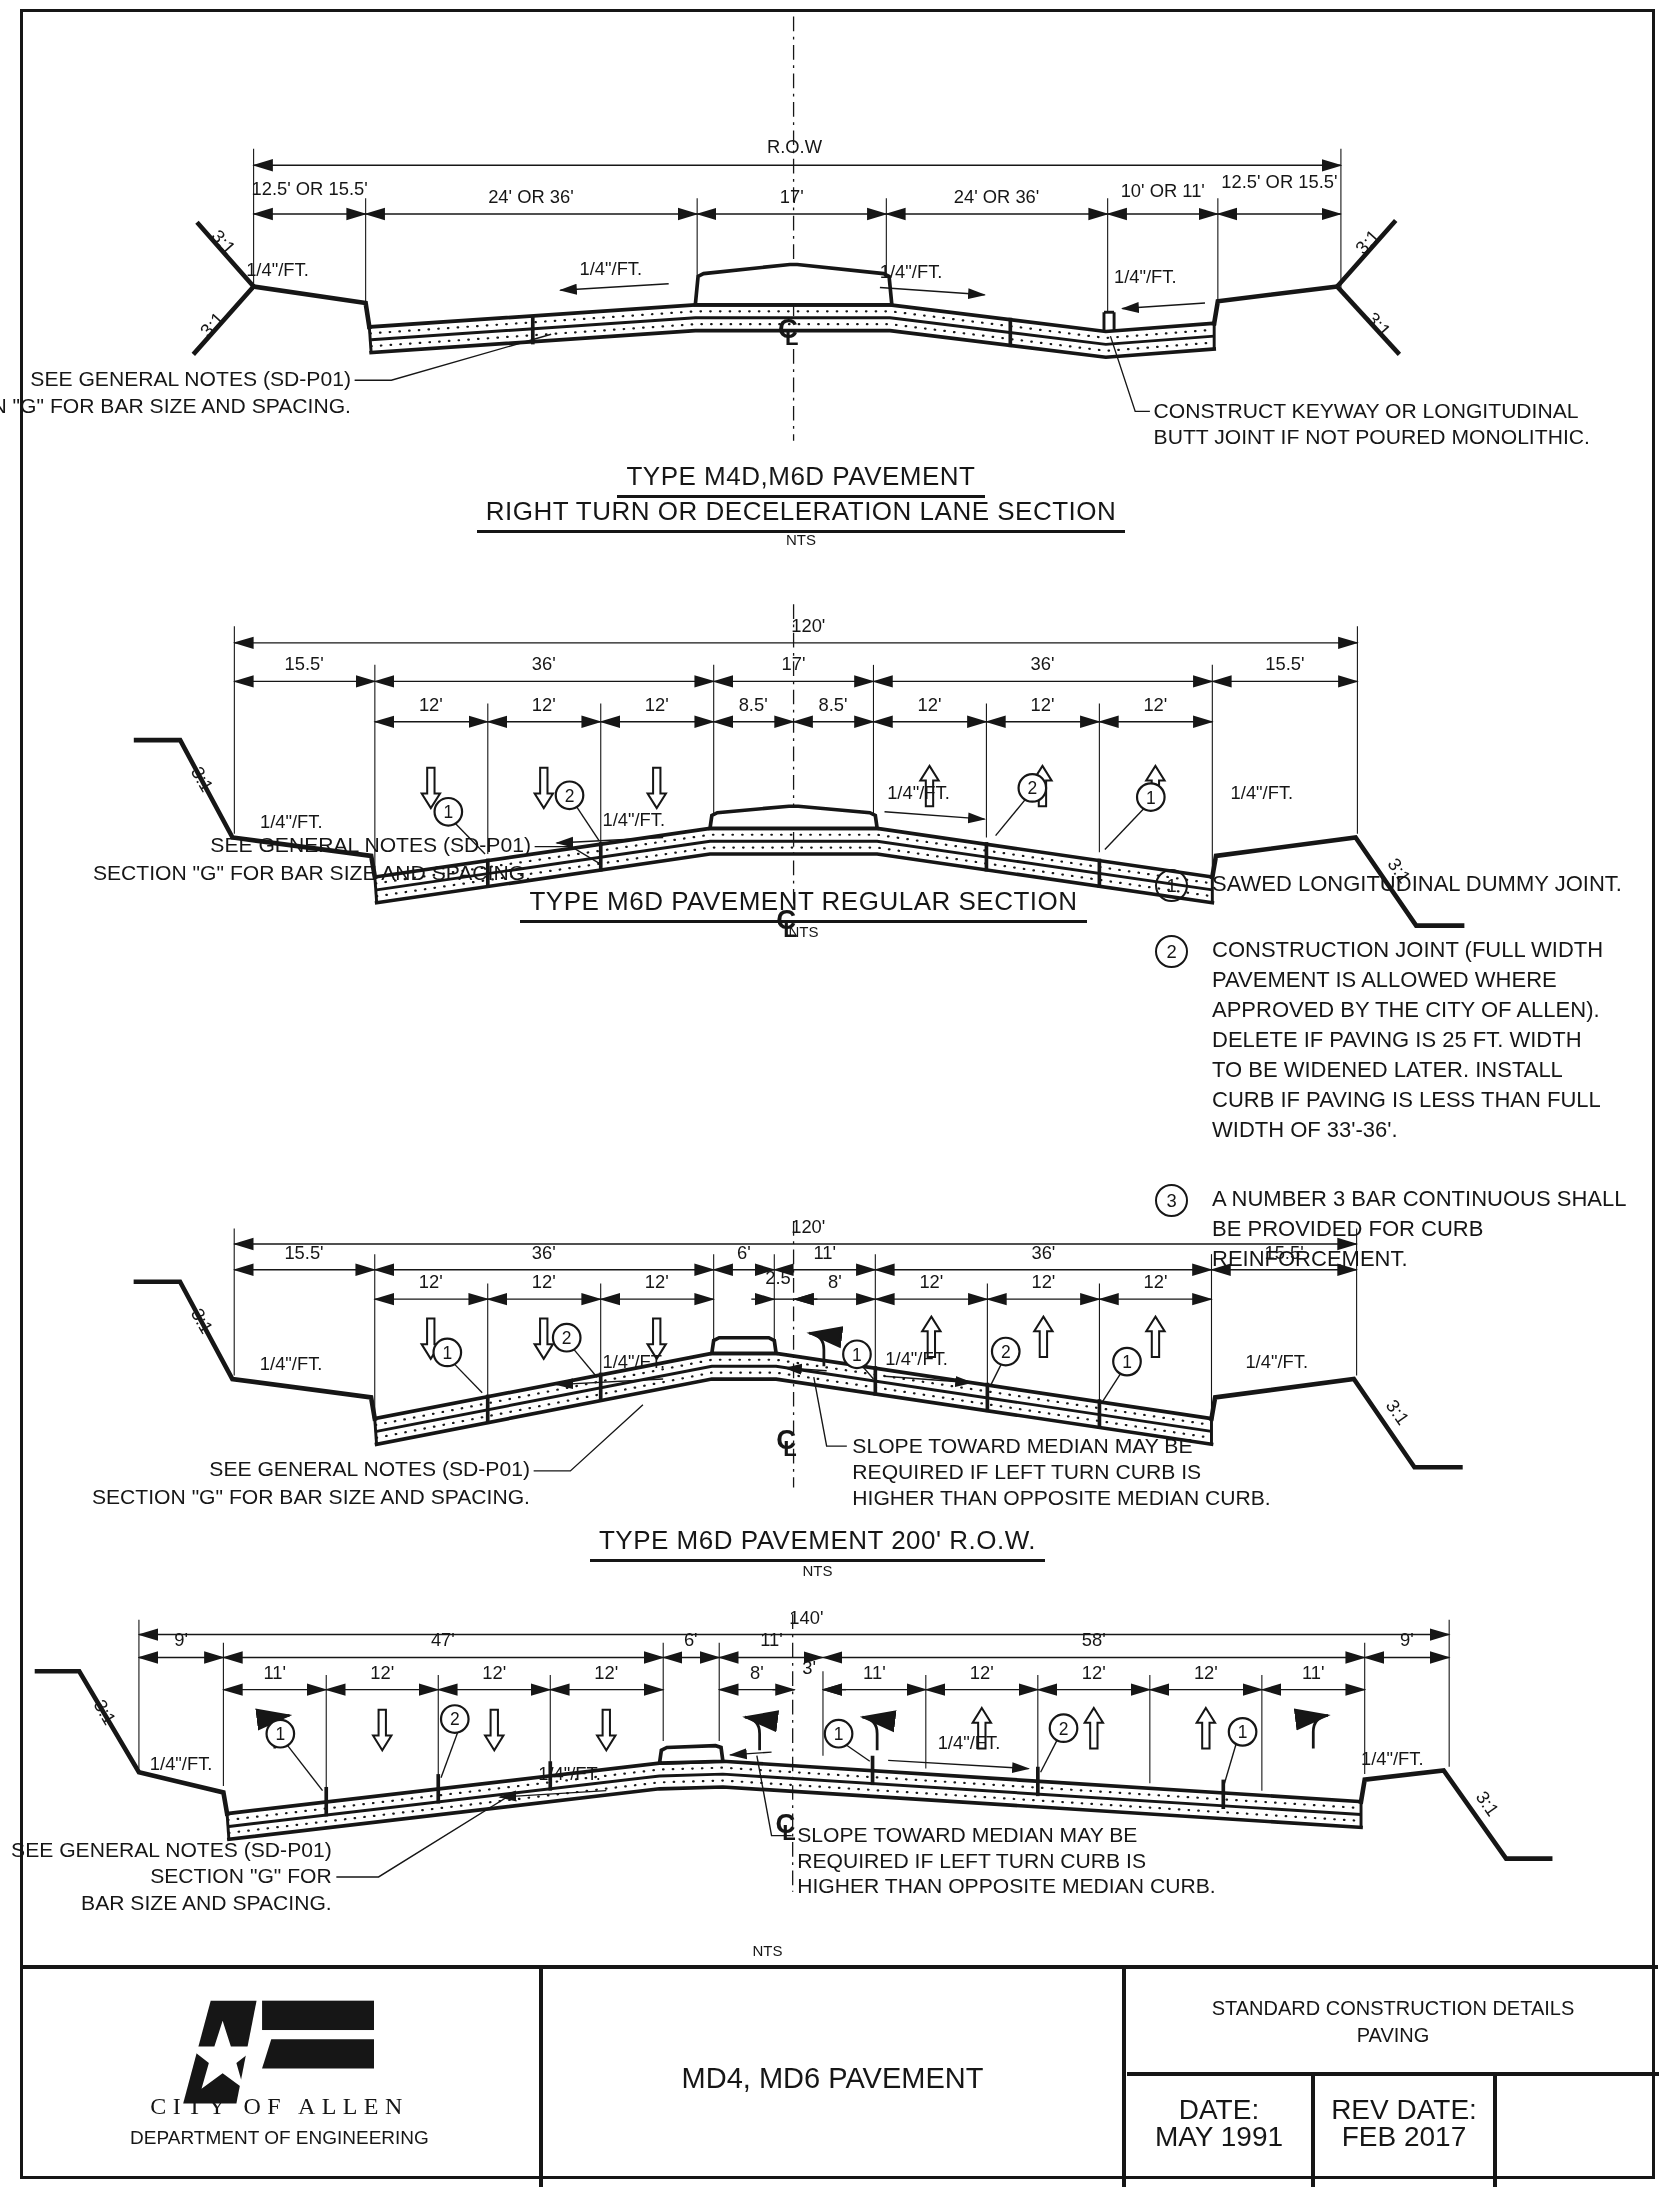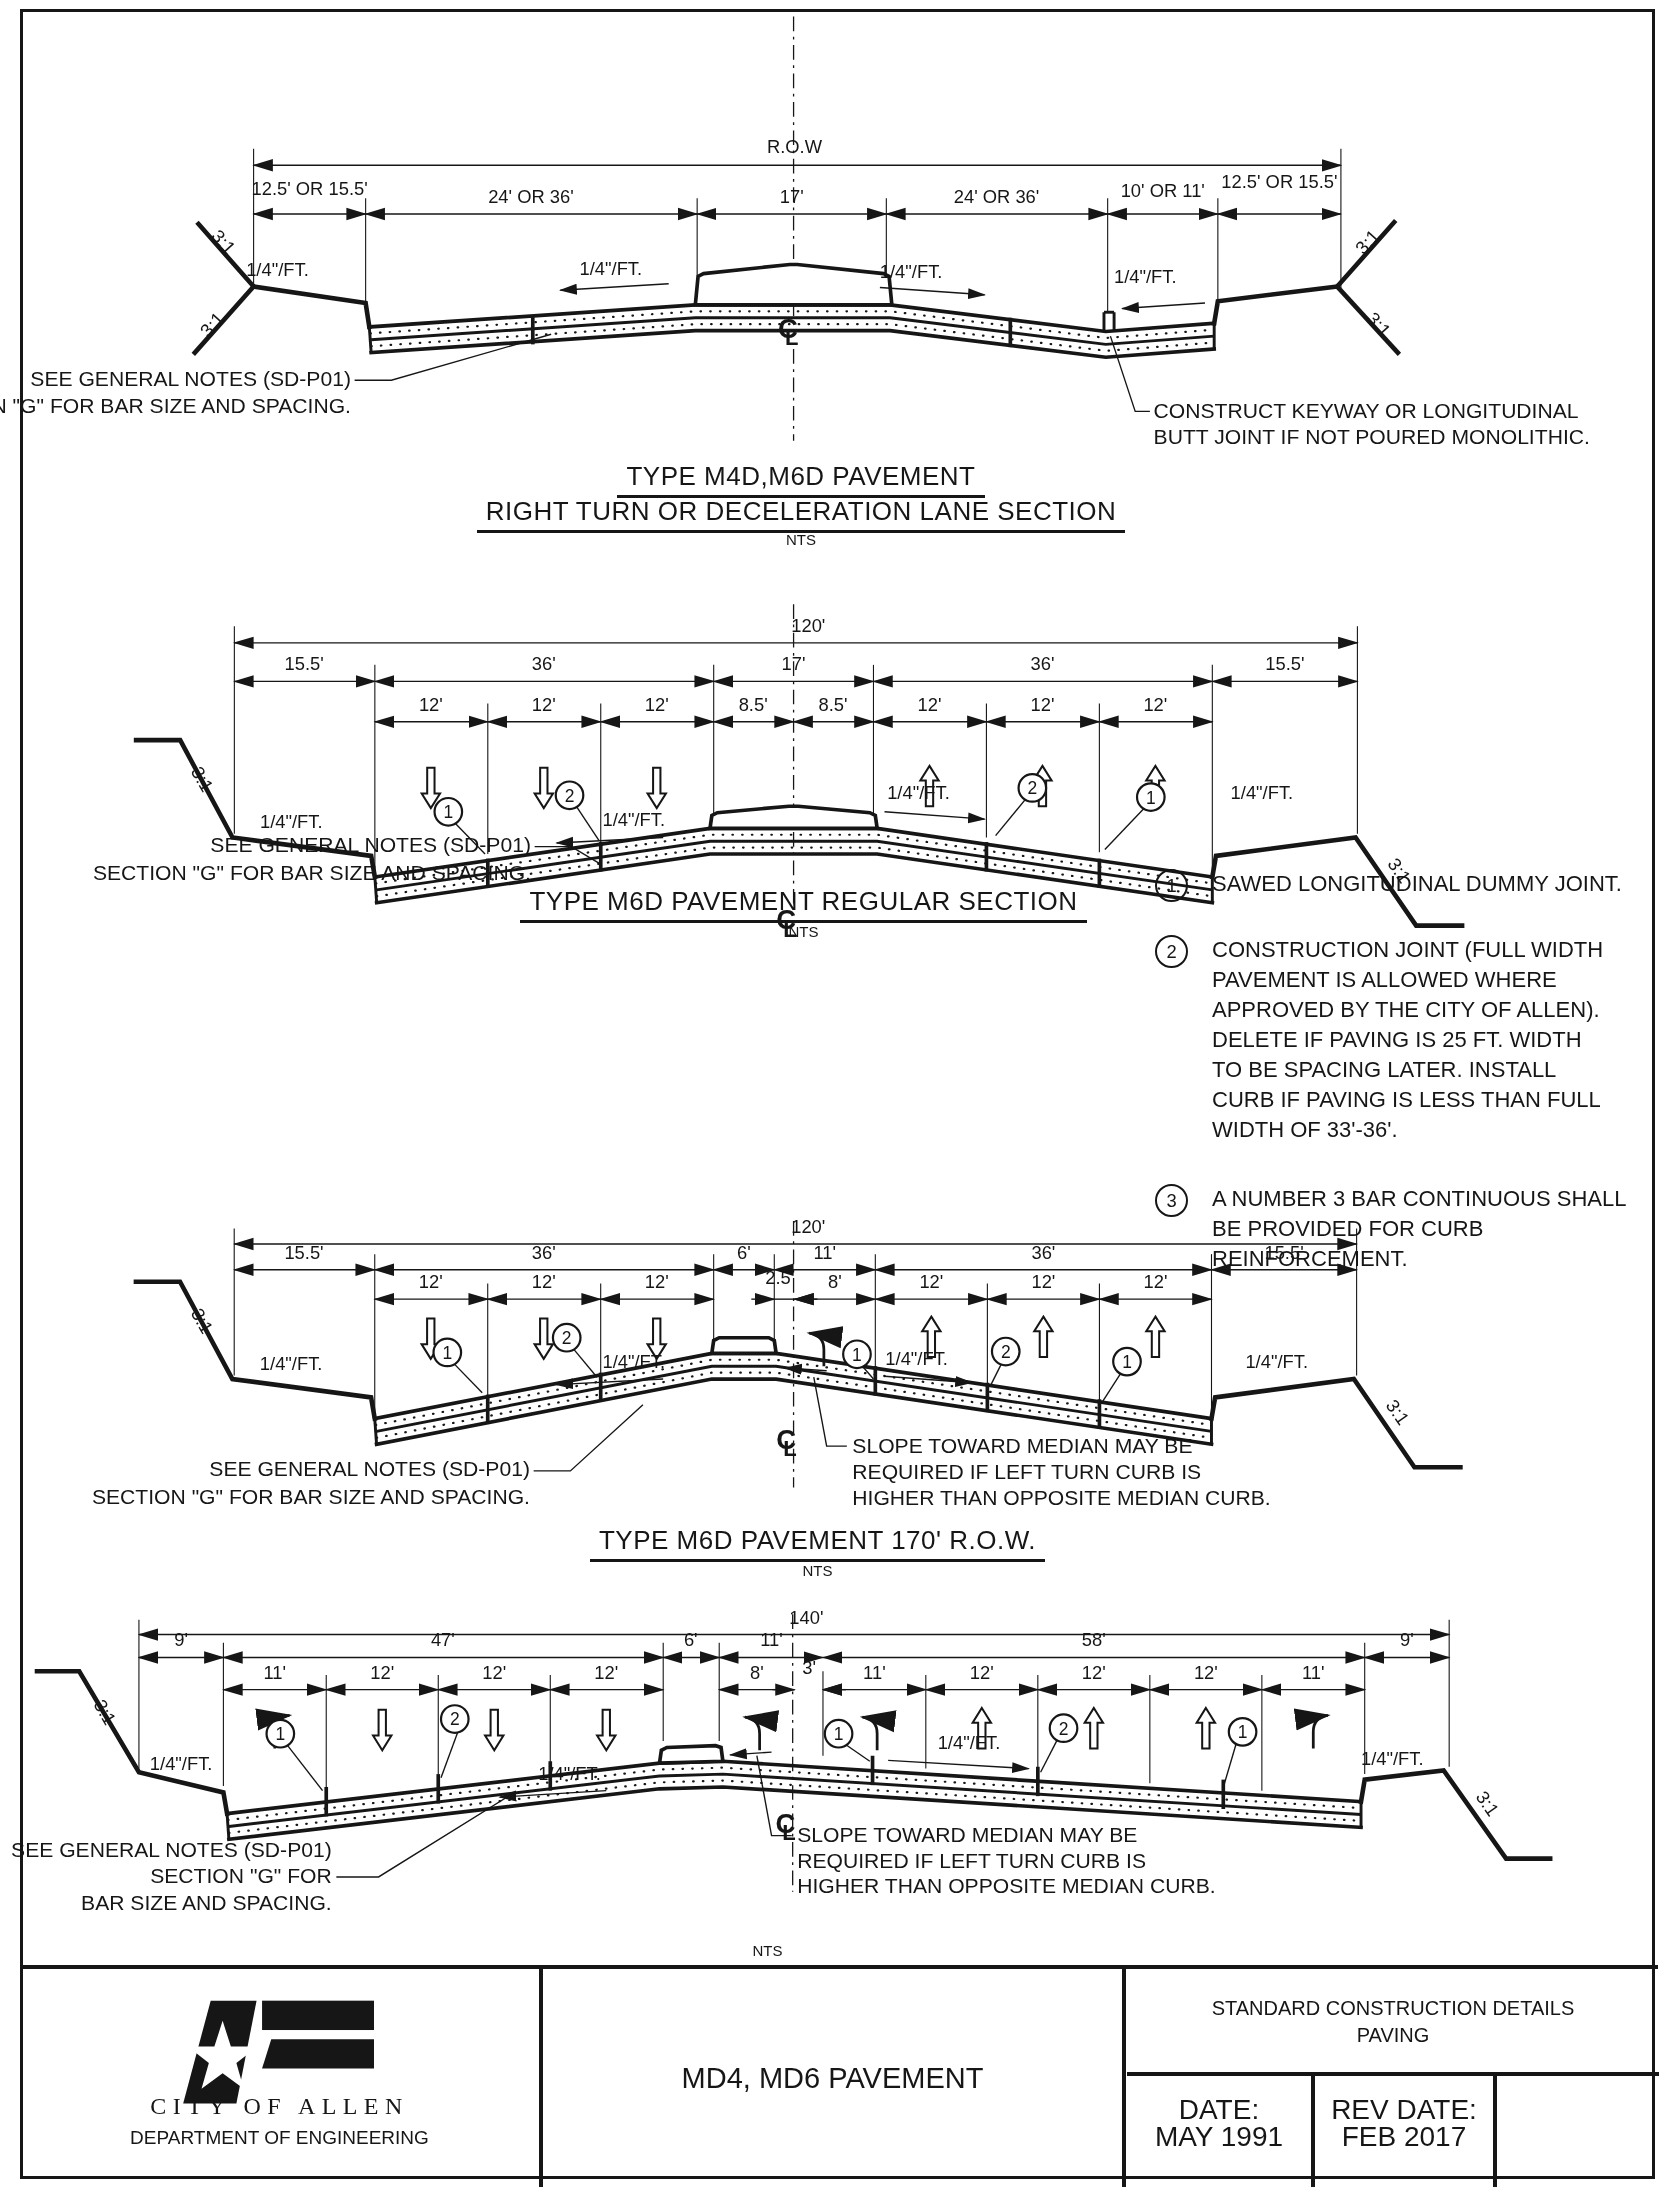--- a/index.html
+++ b/index.html
@@ -309,21 +309,21 @@
         <div>SAWED LONGITUDINAL DUMMY JOINT.</div>
       </div>
     </div>
     <div class="noterow" style="margin-top:33px;">
       <div class="ncirc">2</div>
       <div class="ntext">
         <div>CONSTRUCTION JOINT (FULL WIDTH</div>
         <div>PAVEMENT IS ALLOWED WHERE</div>
         <div>APPROVED BY THE CITY OF ALLEN).</div>
         <div>DELETE IF PAVING IS 25 FT. WIDTH</div>
-        <div>TO BE SPACING LATER. INSTALL</div>
+        <div>TO BE WIDENED LATER. INSTALL</div>
         <div>CURB IF PAVING IS LESS THAN FULL</div>
         <div>WIDTH OF 33'-36'.</div>
       </div>
     </div>
     <div class="noterow" style="margin-top:39px;">
       <div class="ncirc">3</div>
       <div class="ntext">
         <div>A NUMBER 3 BAR CONTINUOUS SHALL</div>
         <div>BE PROVIDED FOR CURB</div>
         <div>REINFORCEMENT.</div>
@@ -469,21 +469,21 @@
     </g>
     <g>
       <text class="t23l" x="928" y="1582">SLOPE TOWARD MEDIAN MAY BE</text>
       <text class="t23l" x="928" y="1611">REQUIRED IF LEFT TURN CURB IS</text>
       <text class="t23l" x="928" y="1639">HIGHER THAN OPPOSITE MEDIAN CURB.</text>
       <polyline class="ldr" points="922,1575 900,1575 886,1500"></polyline>
     </g>
   </svg>
 
   <div class="title" style="top:1525px;left:0;width:1635px;">
-    <span>TYPE M6D PAVEMENT 170' R.O.W.</span></div>
+    <span>TYPE M6D PAVEMENT 200' R.O.W.</span></div>
   <div class="nts" style="top:1562px;left:0;width:1635px;">NTS</div>
 
   <svg id="f4" style="top:1607px" width="1679" height="303" viewBox="0 1750 1828 330">
     <g>
       <line class="ctr" x1="863" y1="1758" x2="863" y2="2060"></line>
       <text class="clc" x="855" y="1996">C</text>
       <text class="cll" x="859" y="2004">L</text>
     </g>
 
     <g>

